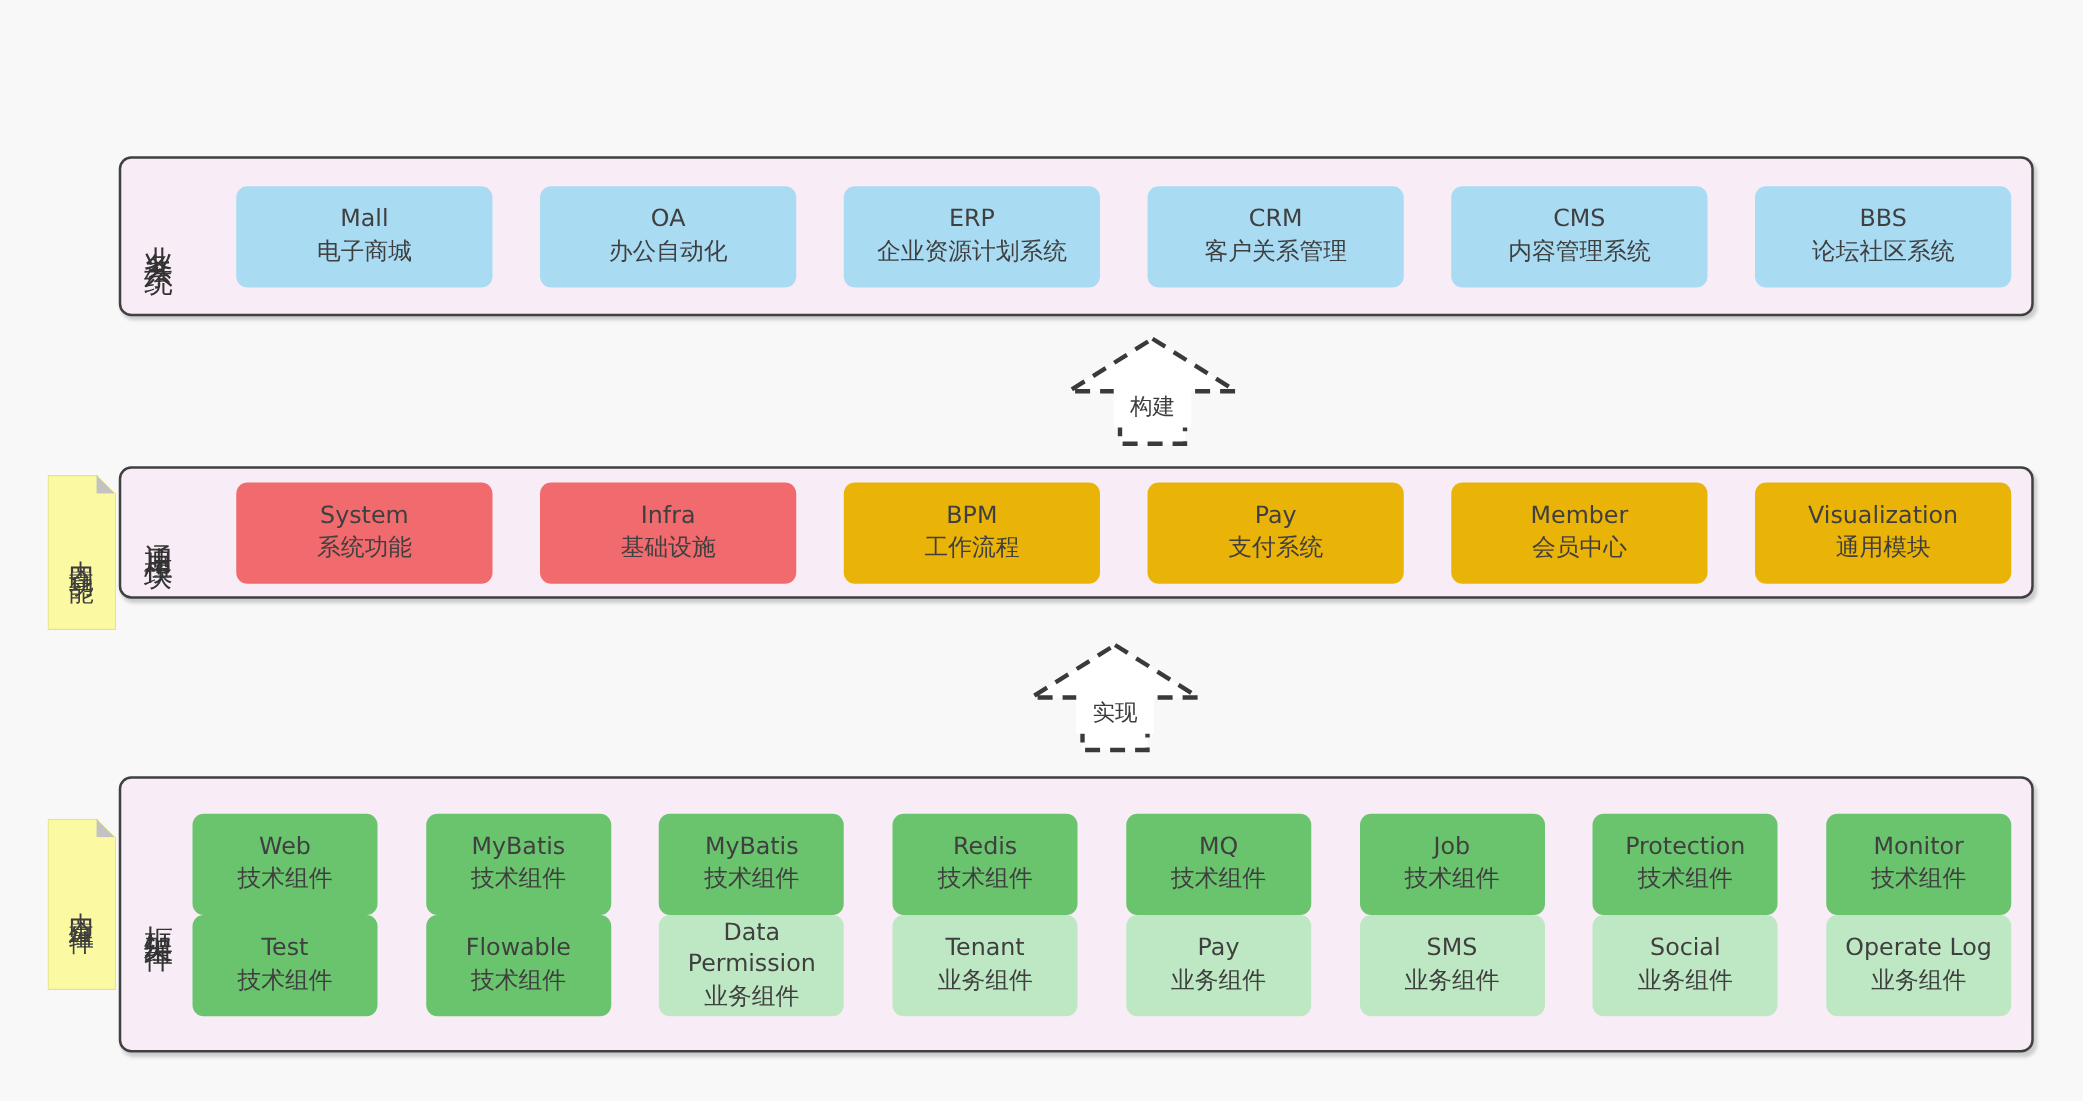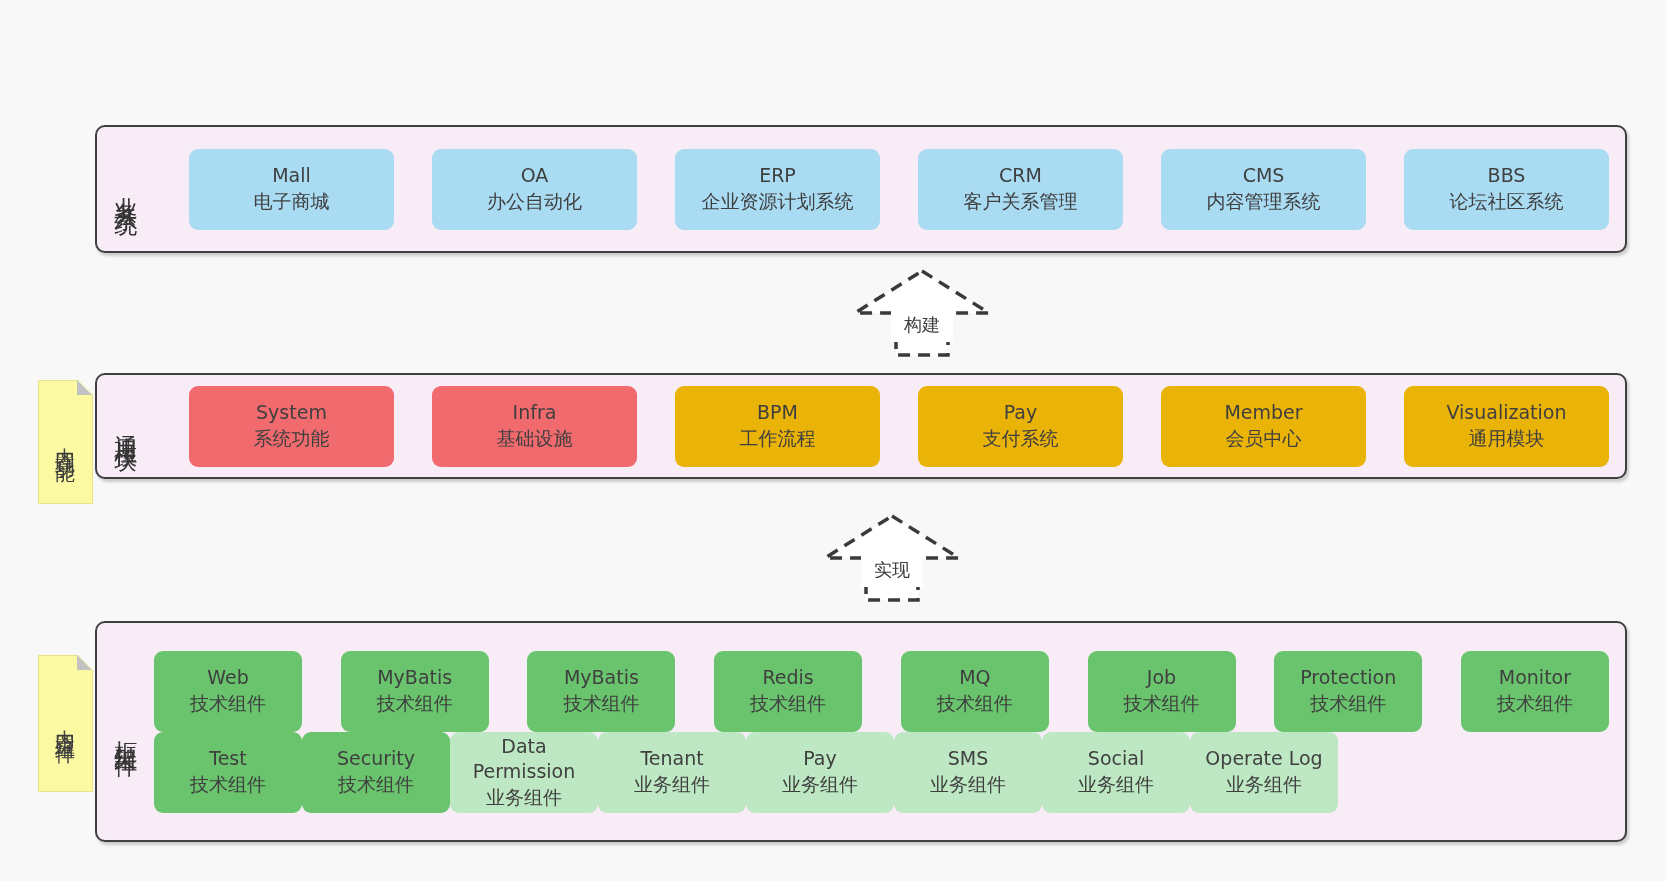--- a/index.html
+++ b/index.html
@@ -172,27 +172,27 @@
         </div>
         <div class="box box-narrow green">
           <div>Protection</div>
           <div>技术组件</div>
         </div>
         <div class="box box-narrow green">
           <div>Monitor</div>
           <div>技术组件</div>
         </div>
       </div>
-      <div style="display:flex;">
+      <div style="display:flex;justify-content:space-between;">
         <div class="box box-narrow green">
           <div>Test</div>
           <div>技术组件</div>
         </div>
         <div class="box box-narrow green">
-          <div>Security</div>
+          <div>Flowable</div>
           <div>技术组件</div>
         </div>
         <div class="box box-narrow lightgreen">
           <div>Data Permission</div>
           <div>业务组件</div>
         </div>
         <div class="box box-narrow lightgreen">
           <div>Tenant</div>
           <div>业务组件</div>
         </div>

